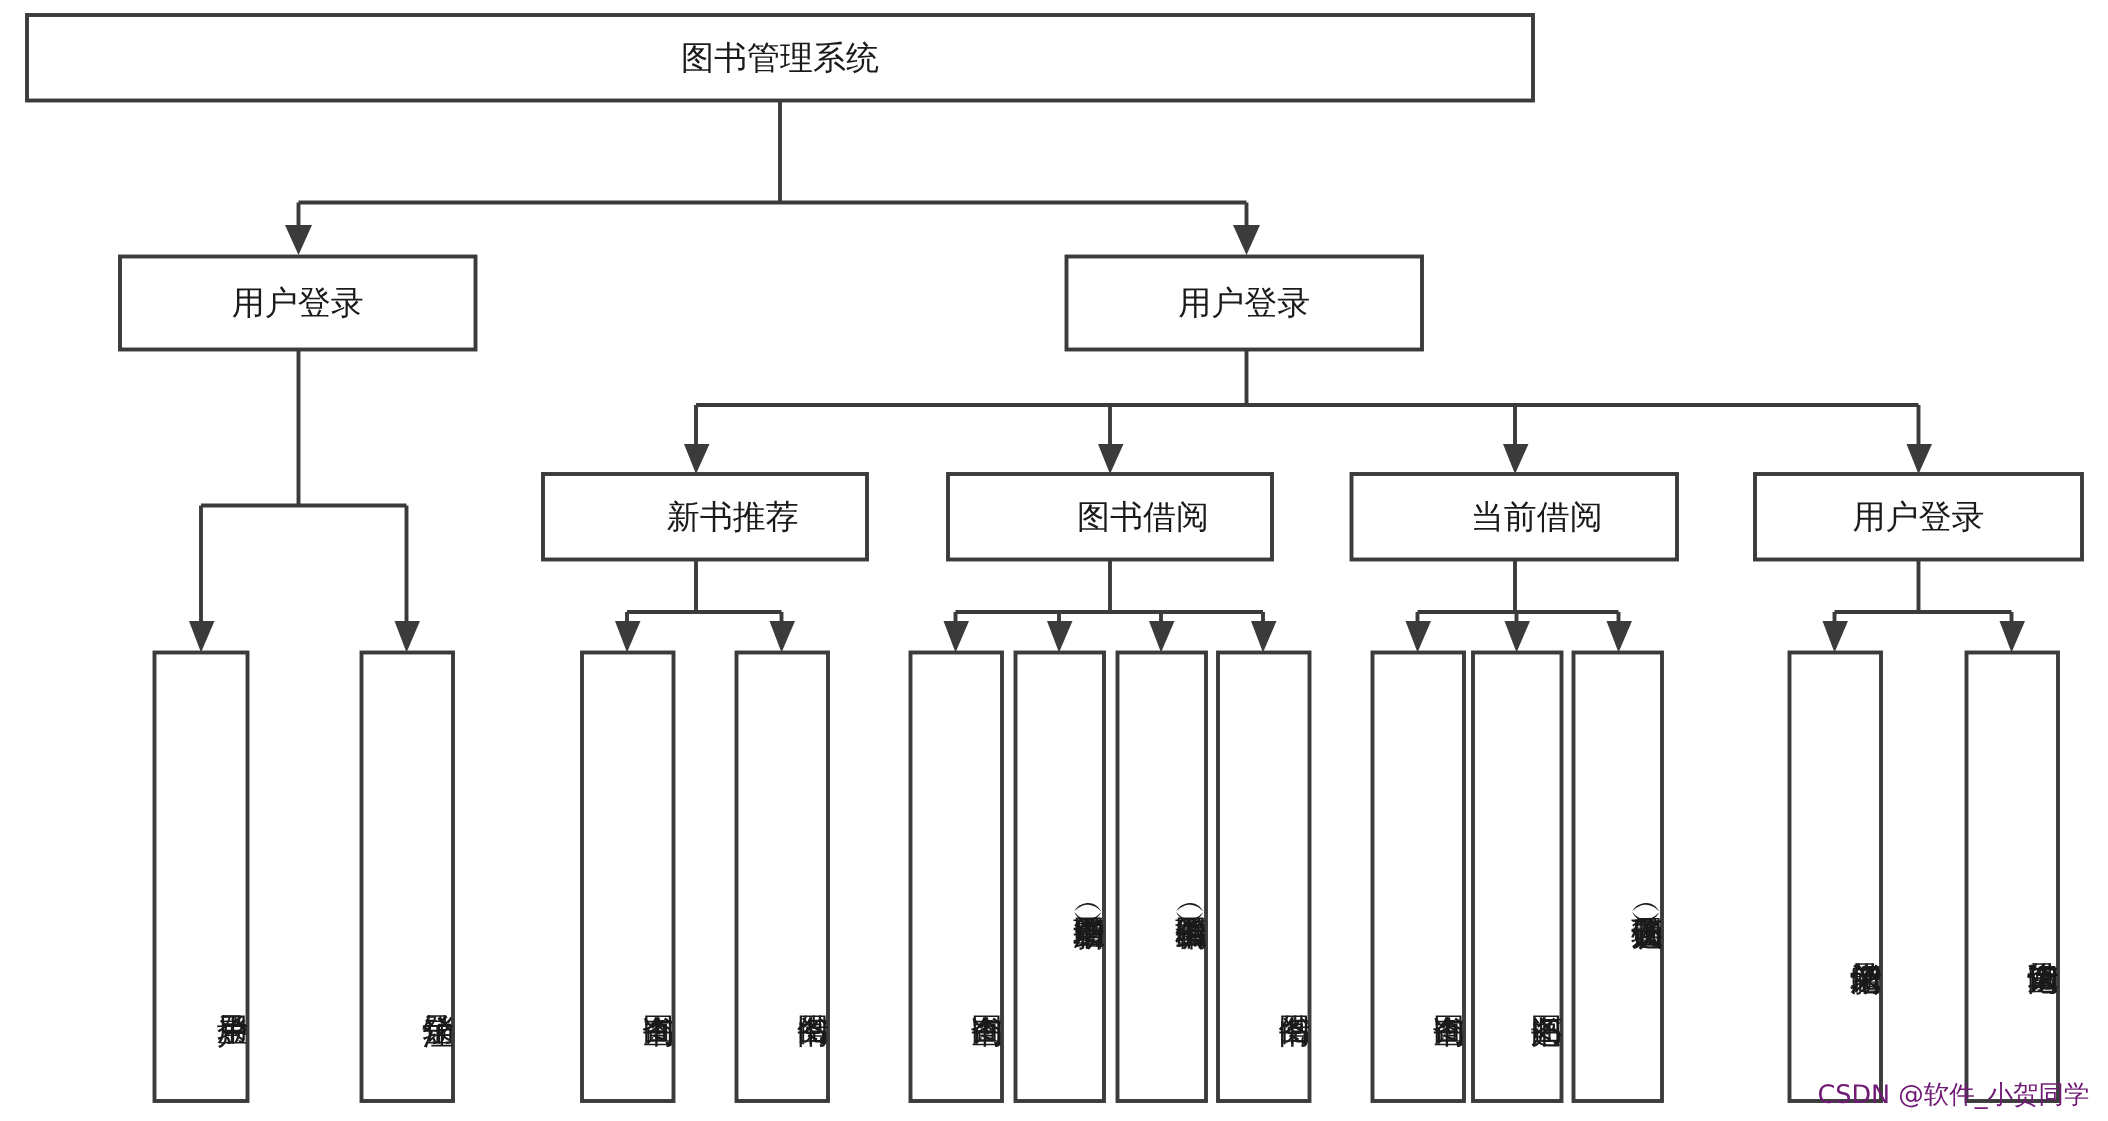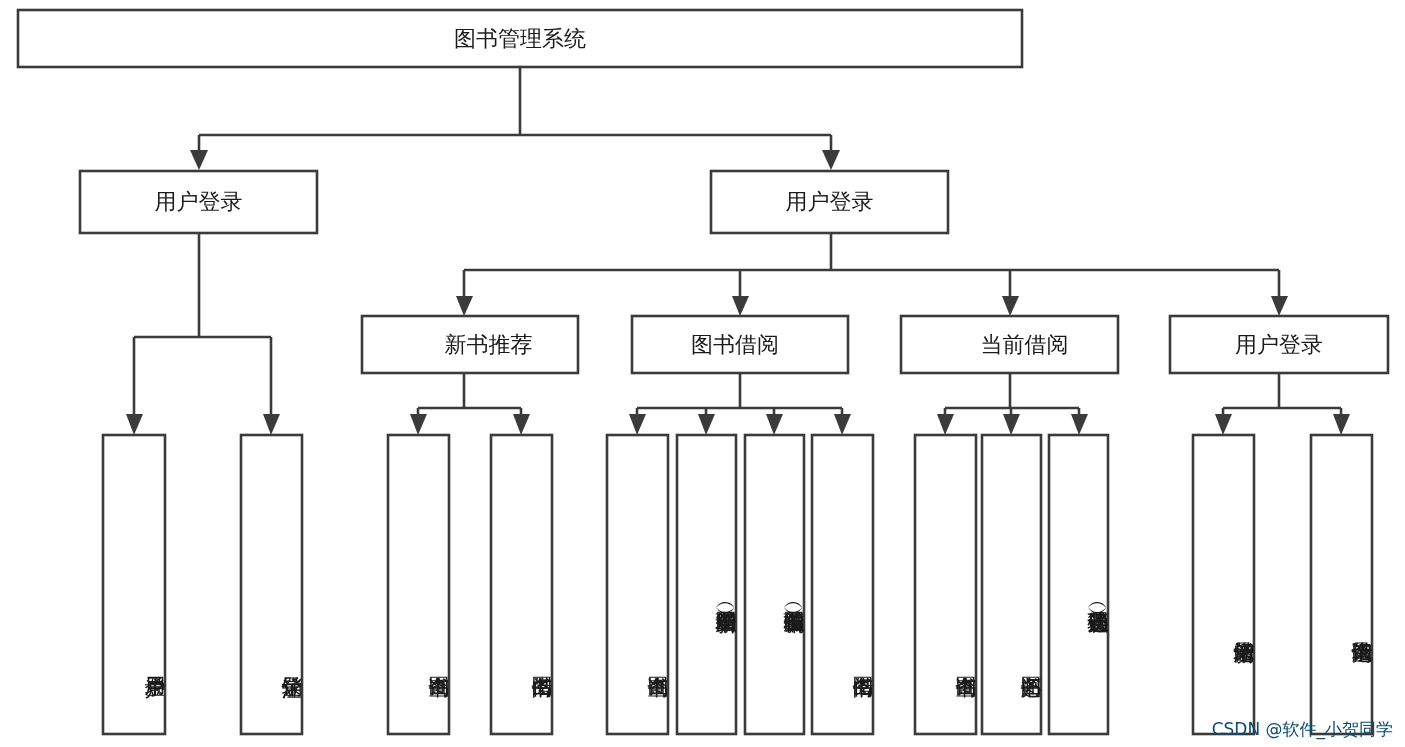--- a/index.html
+++ b/index.html
@@ -69,21 +69,21 @@
     justify-content: center;
     white-space: nowrap;
     pointer-events: none;
   }
   .watermark {
     position: absolute;
     right: 12px;
     bottom: 6px;
     font-family: "DejaVu Sans", "Liberation Sans", sans-serif;
     font-size: 17px;
-    color: #0c4a6e;
+    color: #701a75;
     white-space: nowrap;
     pointer-events: none;
   }
 </style>
 </head>
 <body>
 
 <div id="diagram-root">
 
   <svg id="tree-svg" viewBox="0 0 1405 747">
@@ -189,21 +189,21 @@
     <rect class="node-rect" x="1193" y="435" width="61" height="299"></rect>
     <rect class="node-rect" x="1311" y="435" width="61" height="299"></rect>
   </svg>
 
   <div class="horiz-text" style="left:18px; top:10px; width:1004px; height:57px;">图书管理系统</div>
 
   <div class="horiz-text" style="left:80px; top:171px; width:237px; height:62px;">用户登录</div>
   <div class="horiz-text" style="left:711px; top:171px; width:237px; height:62px;">用户登录</div>
 
   <div class="horiz-text" style="left:362px; top:316px; width:253px; height:57px;">新书推荐</div>
-  <div class="horiz-text" style="left:613px; top:316px; width:244px; height:57px;">图书借阅</div>
+  <div class="horiz-text" style="left:640px; top:316px; width:244px; height:57px;">图书借阅</div>
   <div class="horiz-text" style="left:901px; top:316px; width:247px; height:57px;">当前借阅</div>
   <div class="horiz-text" style="left:1170px; top:316px; width:218px; height:57px;">用户登录</div>
 
   <div class="vert-text" style="left:103px; top:435px; width:62px; height:299px; padding-top:75px;">用户登录</div>
   <div class="vert-text" style="left:241px; top:435px; width:61px; height:299px; padding-top:75px;">注销登录</div>
 
   <div class="vert-text" style="left:388px; top:435px; width:61px; height:299px; padding-top:75px;">查询图书</div>
   <div class="vert-text" style="left:491px; top:435px; width:61px; height:299px; padding-top:75px;">借阅图书</div>
 
   <div class="vert-text" style="left:607px; top:435px; width:61px; height:299px; padding-top:75px;">查询图书</div>

